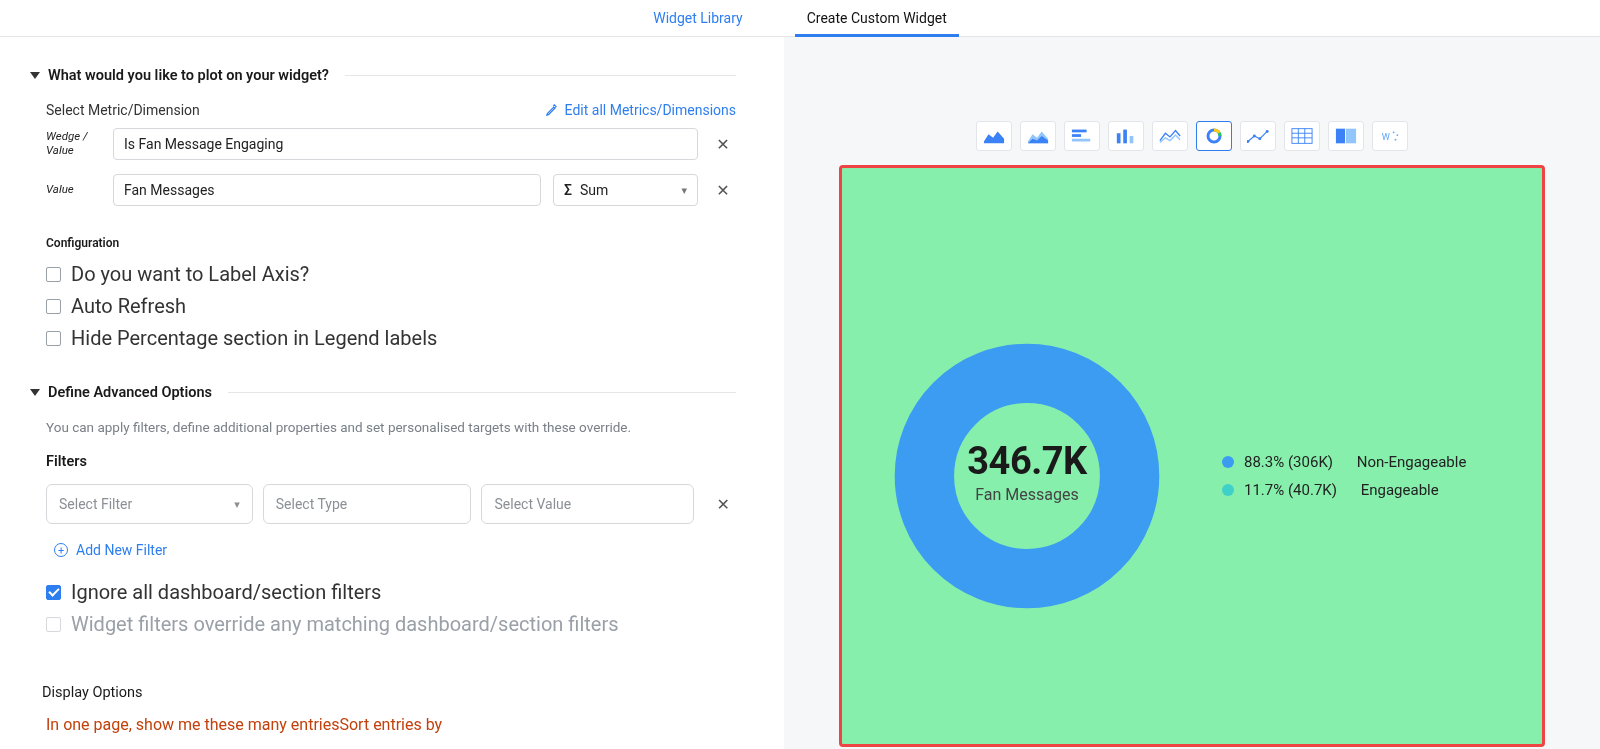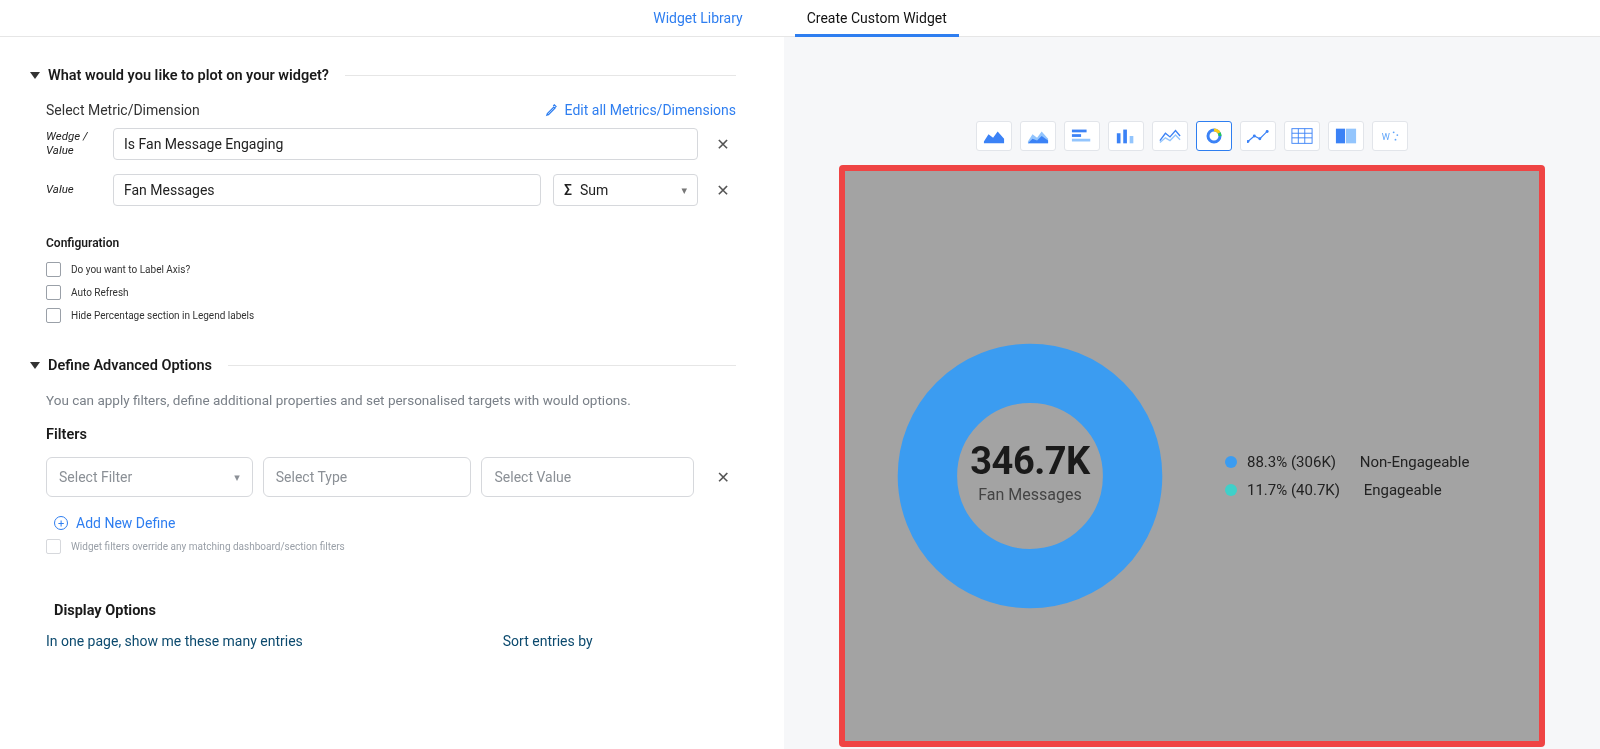--- a/index.html
+++ b/index.html
@@ -28,48 +28,48 @@
 
 .field-row { display:flex; align-items:center; gap:12px; margin-bottom:14px; padding-left:16px; }
 .field-lbl { width:55px; font-size:11.5px; font-style:italic; color:#222; line-height:1.2; }
 .input-like { height:32px; border:1px solid #d6d8dc; border-radius:4px; background:#fff; display:flex; align-items:center; padding:8px 10px; font-size:14px; color:#222; }
 .input-main { flex:1; }
 .sigma-box  { width:145px; justify-content:space-between; }
 .sigma-box .chev { color:#777; font-size:11px; }
 .xicon { width:26px; text-align:center; color:#555; font-size:16px; cursor:pointer; }
 
 .conf-title { font-size:12px; font-weight:600; margin:30px 0 12px 16px; }
-.cb-row { display:flex; align-items:center; gap:10px; margin:8px 0 0 16px; font-size:10px; color:#333; }
+.cb-row { display:flex; align-items:center; gap:10px; margin:8px 0 0 16px; font-size:20px; color:#333; }
 .cb { width:15px; height:15px; border:1.5px solid #9aa0a8; border-radius:2px; background:#fff; display:inline-flex; align-items:center; justify-content:center; }
 .cb.checked { background:#2e7ef0; border-color:#2e7ef0; }
 .cb.checked::after { content:""; width:4px; height:8px; border:solid #fff; border-width:0 2px 2px 0; transform:rotate(45deg); margin-top:-2px; }
 .cb.disabled { border-color:#d6d8dc; }
 .cb-row.disabled { color:#9aa0a8; }
 
 .adv-sub { font-size:13.5px; color:#7a8088; margin:4px 0 18px 16px; }
 .filters-title { font-size:14.5px; font-weight:600; margin:0 0 14px 16px; }
 
 .filters-row { display:flex; align-items:center; gap:10px; padding-left:16px; }
 .sel { height:40px; border:1px solid #d6d8dc; border-radius:6px; display:flex; align-items:center; justify-content:space-between; padding:0 12px; color:#8b9096; font-size:14px; background:#fff; }
 .sel1 { width:208px; } .sel2 { width:210px; } .sel3 { width:214px; }
 .sel .chev { font-size:11px; color:#8b9096; }
 
 .addfilter { display:flex; align-items:center; gap:8px; color:#2e7ef0; font-size:14px; margin:18px 0 0 24px; cursor:pointer; }
 .addfilter .plus { width:14px; height:14px; border:1.5px solid #2e7ef0; border-radius:50%; display:flex; align-items:center; justify-content:center; font-size:11px; line-height:1; }
 
-.disp-title { font-size:14.5px; font-weight:700; margin:48px 0 14px 24px; }
-.disp-row   { display:flex; gap:200px; padding-left:16px; font-size:14px; color:#0c4a6e; }
+.disp-title { font-size:14.5px; font-weight:400; margin:48px 0 14px 12px; }
+.disp-row   { display:flex; padding-left:16px; font-size:16px; color:#c2410c; }
 
 
 .chart-type-bar { display:flex; gap:8px; margin:64px 0 14px 0; }
 .ct { width:36px; height:30px; border:1px solid #e2e5ea; border-radius:3px; background:#fff; display:flex; align-items:center; justify-content:center; cursor:pointer; }
 .ct svg { width:22px; height:18px; }
 .ct.selected { border-color:#2e7ef0; }
 
-.preview-card { width:706px; height:582px; background:#a3a3a3; border:6px solid #ef4444; border-radius:4px; padding:40px 30px 0 30px; display:flex; align-items:center; }
+.preview-card { width:706px; height:582px; background:#86efac; border:3px solid #ef4444; border-radius:4px; padding:40px 30px 0 30px; display:flex; align-items:center; }
 .donut-wrap { width:310px; display:flex; justify-content:center; }
 .legend { margin-left:40px; }
 .legend-item { display:flex; align-items:center; gap:10px; margin:10px 0; font-size:15px; color:#222; }
 .swatch { width:12px; height:12px; border-radius:50%; }
 .donut-center { position:absolute; width:270px; text-align:center; }
 .donut-center .big { font-size:38px; font-weight:700; letter-spacing:-0.5px; }
 .donut-center .sub { font-size:16px; color:#444; margin-top:2px; }
 .donut-box { position:relative; width:270px; height:270px; }
 .donut-center { top:98px; left:0; }
 </style>
@@ -132,42 +132,46 @@
     <div class="cb-row">
         <span class="cb"></span>
         <span>Hide Percentage section in Legend labels</span>
       </div>
 
     <div class="section-hdr" style="margin-top:34px;">
       <span class="tri"></span>
       <h3>Define Advanced Options</h3>
       <span class="rule"></span>
     </div>
-    <div class="adv-sub">You can apply filters, define additional properties and set personalised targets with would options.</div>
+    <div class="adv-sub">You can apply filters, define additional properties and set personalised targets with these override.</div>
 
     <div class="filters-title">Filters</div>
     <div class="filters-row">
       <div class="sel sel1">
           <span>Select Filter</span>
           <span class="chev">▾</span>
         </div>
       <div class="sel sel2">
           <span>Select Type</span>
         </div>
       <div class="sel sel3">
           <span>Select Value</span>
         </div>
       <div class="xicon" style="margin-left:6px">✕</div>
     </div>
 
     <div class="addfilter">
       <span class="plus">+</span>
-      <span>Add New Define</span>
-    </div>
-
+      <span>Add New Filter</span>
+    </div>
+
+    <div class="cb-row" style="margin-top:22px;">
+        <span class="cb checked"></span>
+        <span>Ignore all dashboard/section filters</span>
+      </div>
     <div class="cb-row disabled">
         <span class="cb disabled"></span>
         <span>Widget filters override any matching dashboard/section filters</span>
       </div>
 
     <div class="disp-title">Display Options</div>
     <div class="disp-row">
       <span>In one page, show me these many entries</span>
       <span>Sort entries by</span>
     </div>

